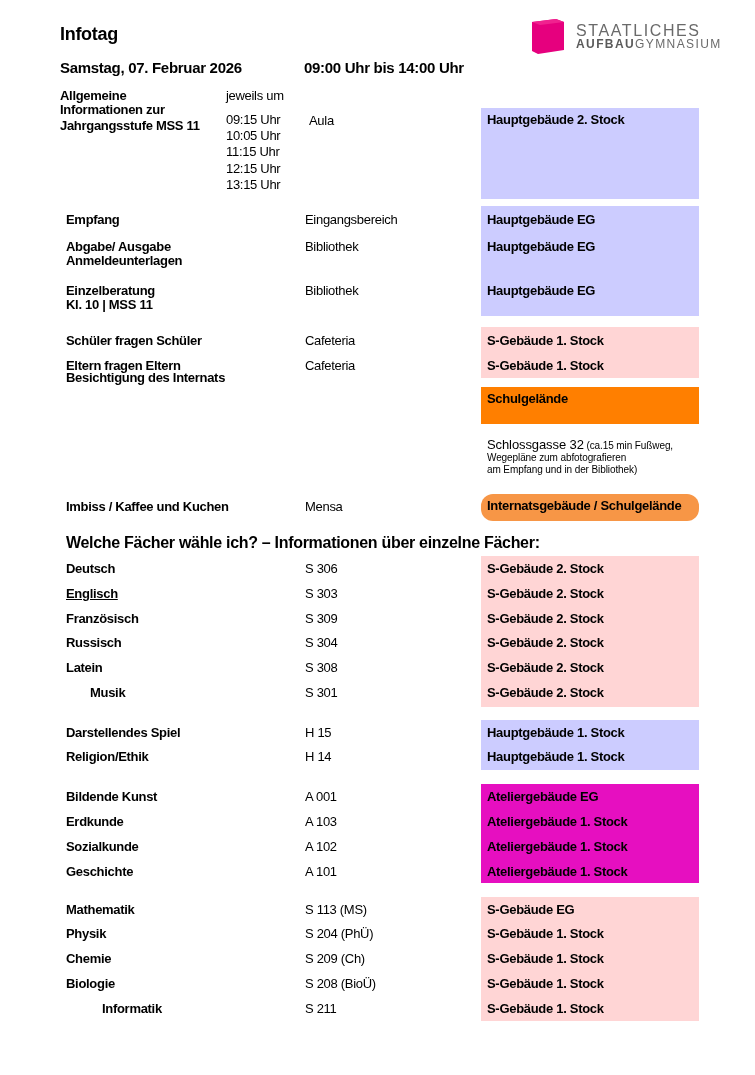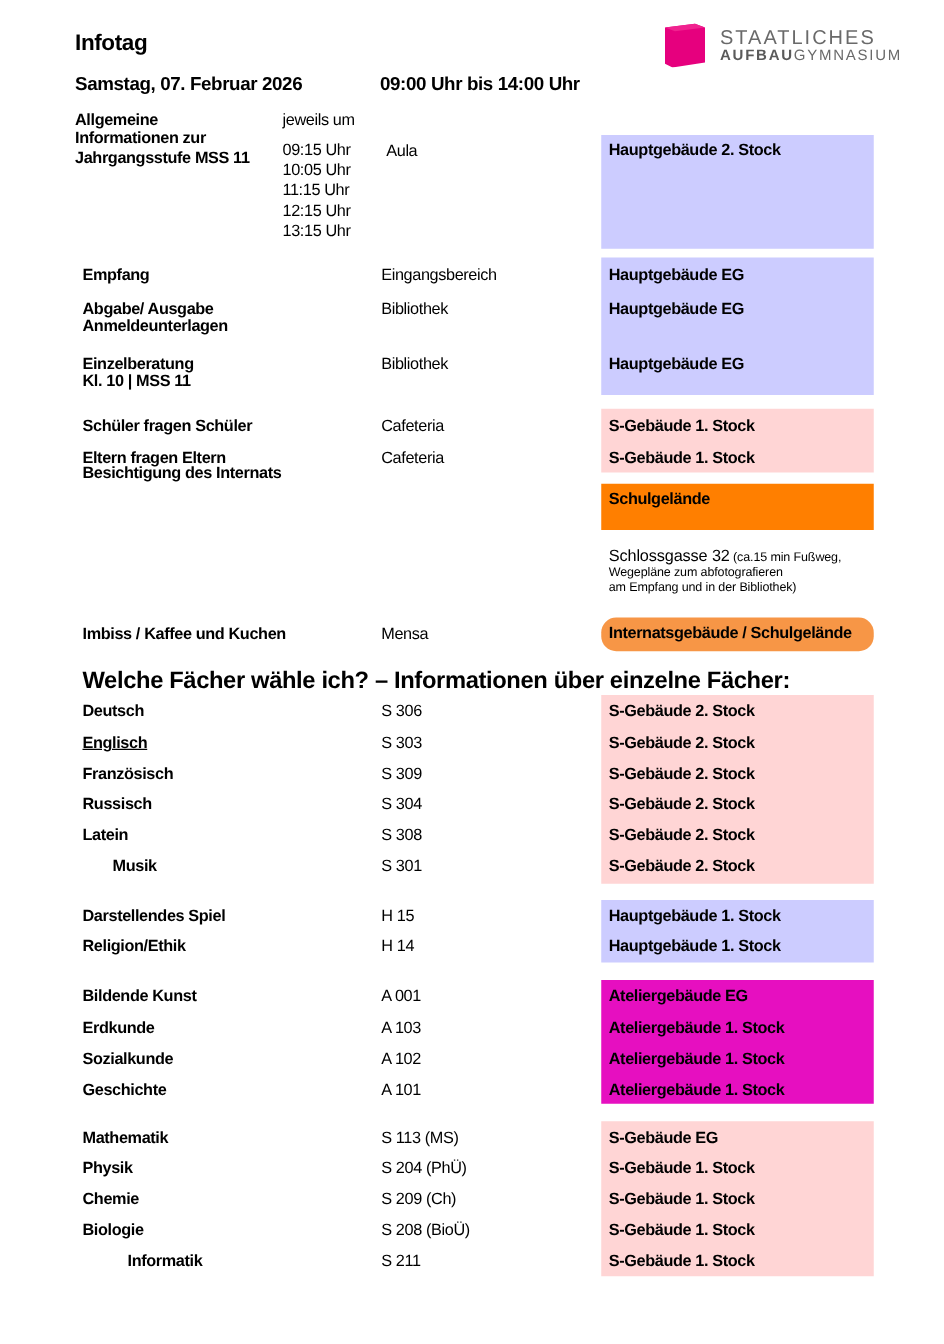--- a/index.html
+++ b/index.html
@@ -19,21 +19,21 @@
   .box { position:absolute; left:481px; width:218px; box-sizing:border-box; padding:5px 6px 0 6px;
          font-size:13px; font-weight:bold; letter-spacing:-0.3px; line-height:14px; }
   .blue { background:#ccccff; }
   .pink { background:#ffd5d5; }
   .orange { background:#ff7f00; }
   .lightorange { background:#f79646; }
   .magenta { background:#e60fc0; }
   .times { left:226px; top:112px; font-size:13px; letter-spacing:-0.3px; line-height:16.2px; }
   .note { left:487px; top:439px; font-size:10px; line-height:12px; letter-spacing:-0.1px; }
   .note .big { font-size:13px; }
-  .heading2 { left:66px; top:534px; font-size:19px; font-weight:bold; letter-spacing:-0.3px; }
+  .heading2 { left:66px; top:534px; font-size:16px; font-weight:bold; letter-spacing:-0.3px; }
 </style>
 </head>
 <body>
 
 <div class="abs title">Infotag</div>
 <div class="abs date">Samstag, 07. Februar 2026</div>
 <div class="abs time">09:00 Uhr bis 14:00 Uhr</div>
 
 <div class="abs logo">
   <svg class="logo-cube" viewBox="0 0 36 36">

